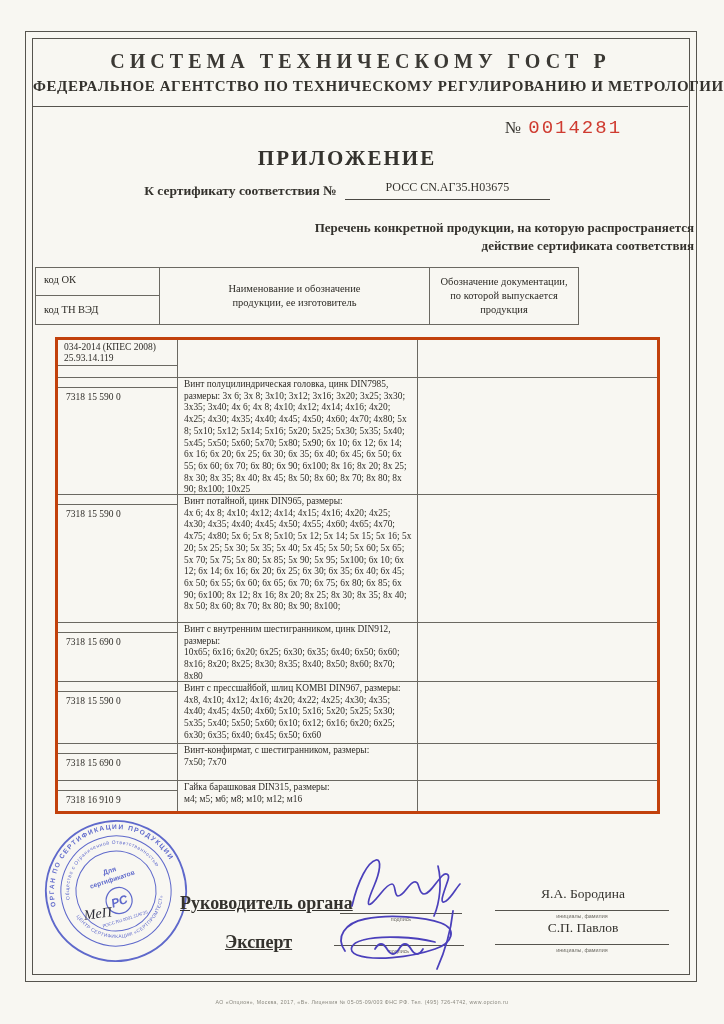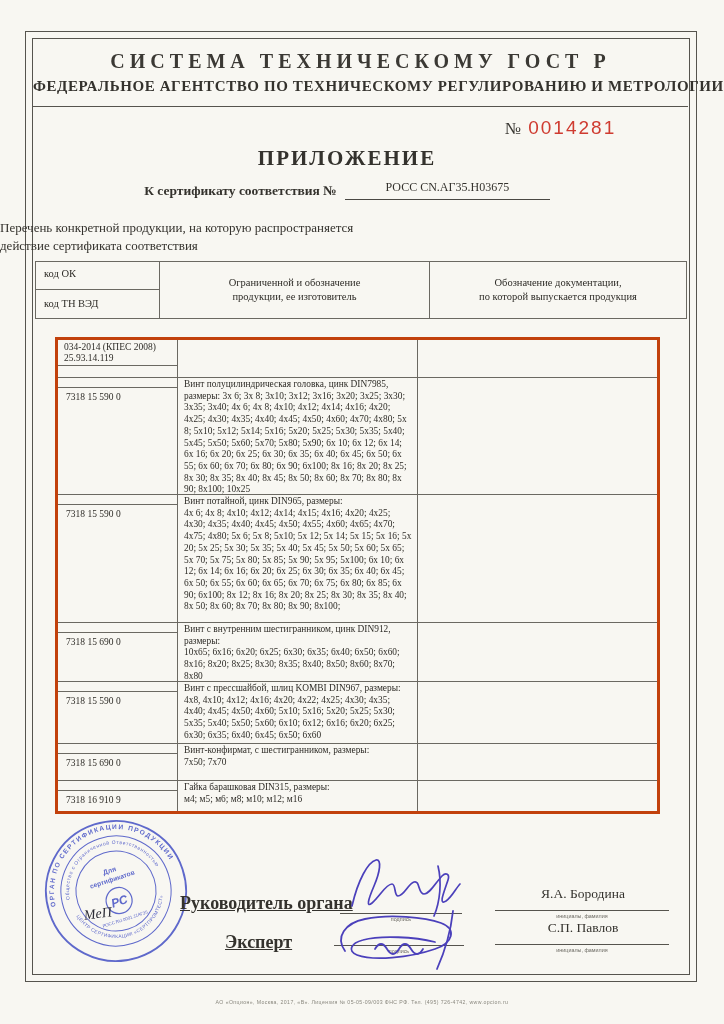--- a/index.html
+++ b/index.html
@@ -11,32 +11,32 @@
   .frame-outer{position:absolute;left:25px;top:31px;right:27px;bottom:42px;border:1.5px solid #56544e;}
   .frame-inner{position:absolute;left:32px;top:38px;right:34px;bottom:49px;border:1px solid #56544e;}
 
   
   .header-box{position:absolute;left:33px;top:39px;right:36px;height:67px;border-bottom:1.5px solid #56544e;}
   .sys-title{margin-top:11px;text-align:center;font-weight:bold;font-size:20px;letter-spacing:5px;color:#3b3934;white-space:nowrap;}
   .agency{margin-top:5px;text-align:center;font-weight:bold;font-size:15px;letter-spacing:0.6px;color:#34322d;white-space:nowrap;}
 
   .formnum{position:absolute;top:117px;left:505px;width:170px;display:flex;align-items:baseline;gap:7px;}
   .formnum .pre{font-size:17px;color:#3a3833;}
-  .formnum .val{font-family:Liberation Sans, sans-serif;font-size:19px;letter-spacing:2px;color:#cf3b30;}
+  .formnum .val{font-family:Liberation Mono, monospace;font-size:19px;letter-spacing:2px;color:#cf3b30;}
 
   .apx-title{position:absolute;top:146px;left:0;right:30px;text-align:center;font-weight:bold;font-size:21px;letter-spacing:2px;color:#34322d;}
 
   .certline{position:absolute;top:180px;left:0;right:30px;display:flex;justify-content:center;align-items:flex-end;gap:8px;}
   .cl-label{font-size:13.5px;font-weight:bold;color:#34322d;padding-bottom:1px;}
   .cl-value{display:inline-block;width:205px;text-align:center;border-bottom:1px solid #4a4843;font-size:12px;padding-bottom:4px;color:#34322d;}
 
-  .subtitle{position:absolute;top:219px;left:0;right:30px;text-align:left;font-weight:normal;font-size:13px;line-height:18px;color:#34322d;white-space:pre-line;}
-
-  
-  .thead{position:absolute;left:35px;top:261px;width:652px;height:58px;border:1px solid #6b6962;display:flex;box-sizing:border-box;}
+  .subtitle{position:absolute;top:219px;left:0;right:30px;text-align:right;font-weight:bold;font-size:13px;line-height:18px;color:#34322d;white-space:pre-line;}
+
+  
+  .thead{position:absolute;left:35px;top:267px;width:544px;height:58px;border:1px solid #6b6962;display:flex;box-sizing:border-box;}
   .thead .hc1{width:124px;border-right:1px solid #6b6962;display:flex;flex-direction:column;box-sizing:border-box;}
   .thead .hc1 .t{height:50%;border-bottom:1px solid #6b6962;box-sizing:border-box;padding:6px 0 0 8px;font-size:10.5px;}
   .thead .hc1 .b{height:50%;padding:8px 0 0 8px;font-size:10.5px;box-sizing:border-box;}
   .thead .hc2{width:270px;border-right:1px solid #6b6962;box-sizing:border-box;}
   .thead .hc3{flex:1;}
   .thead .hc2,.thead .hc3{display:flex;align-items:center;justify-content:center;text-align:center;
         font-size:10.5px;line-height:14px;white-space:pre-line;}
 
   
   .tbody{position:absolute;left:55px;top:337px;width:605px;border:3px solid #c2410c;box-sizing:border-box;background:transparent;}
@@ -107,21 +107,21 @@
   </div>
 
   <div class="subtitle">Перечень конкретной продукции,  на которую распространяется
 действие сертификата соответствия</div>
 
   <div class="thead">
     <div class="hc1">
       <div class="t">код ОК</div>
       <div class="b">код ТН ВЭД</div>
     </div>
-    <div class="hc2">Ограниченной и обозначение
+    <div class="hc2">Наименование и обозначение
 продукции, ее изготовитель</div>
     <div class="hc3">Обозначение документации,
 по которой выпускается продукция</div>
   </div>
 
   <div class="tbody">
     <div class="trow row-codes">
       <div class="c1">
         <div>034-2014 (КПЕС 2008)</div>
         <div>25.93.14.119</div>

